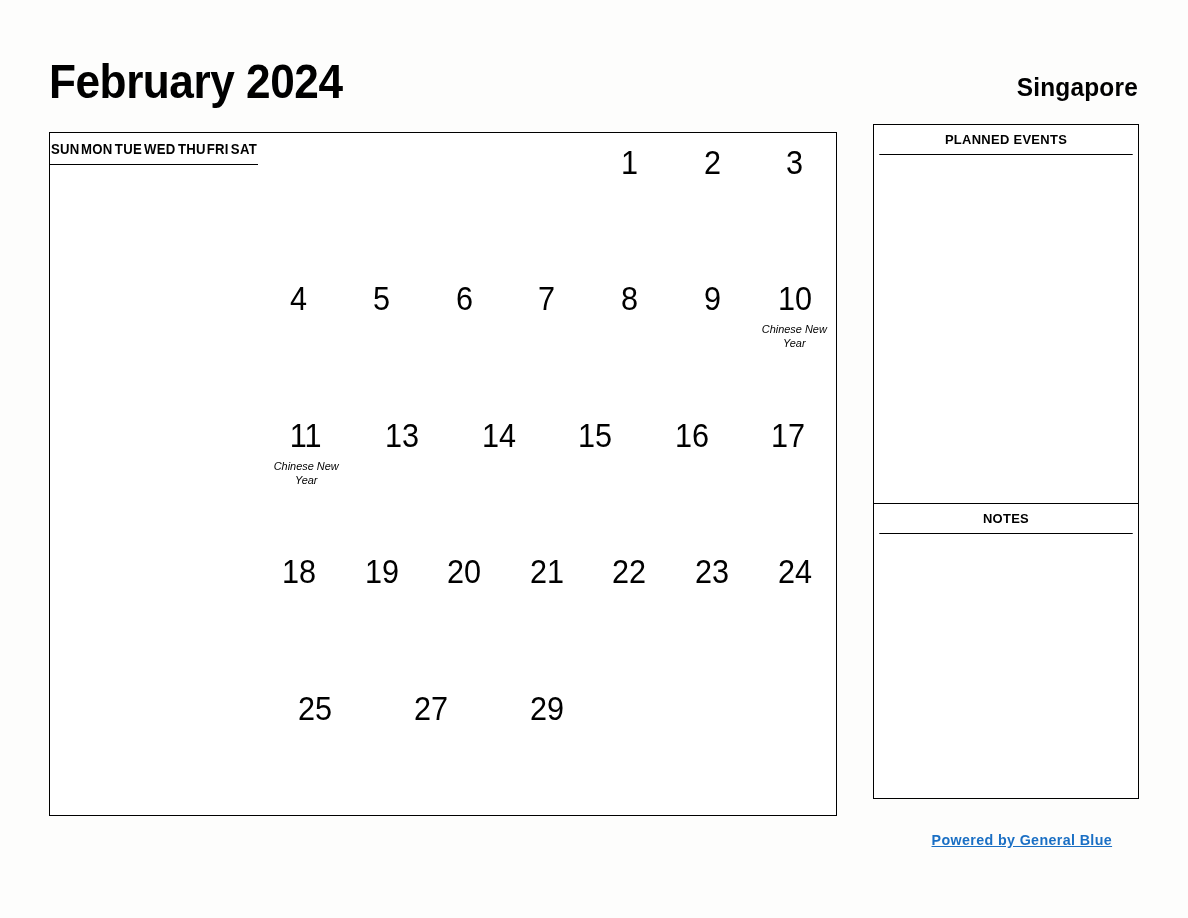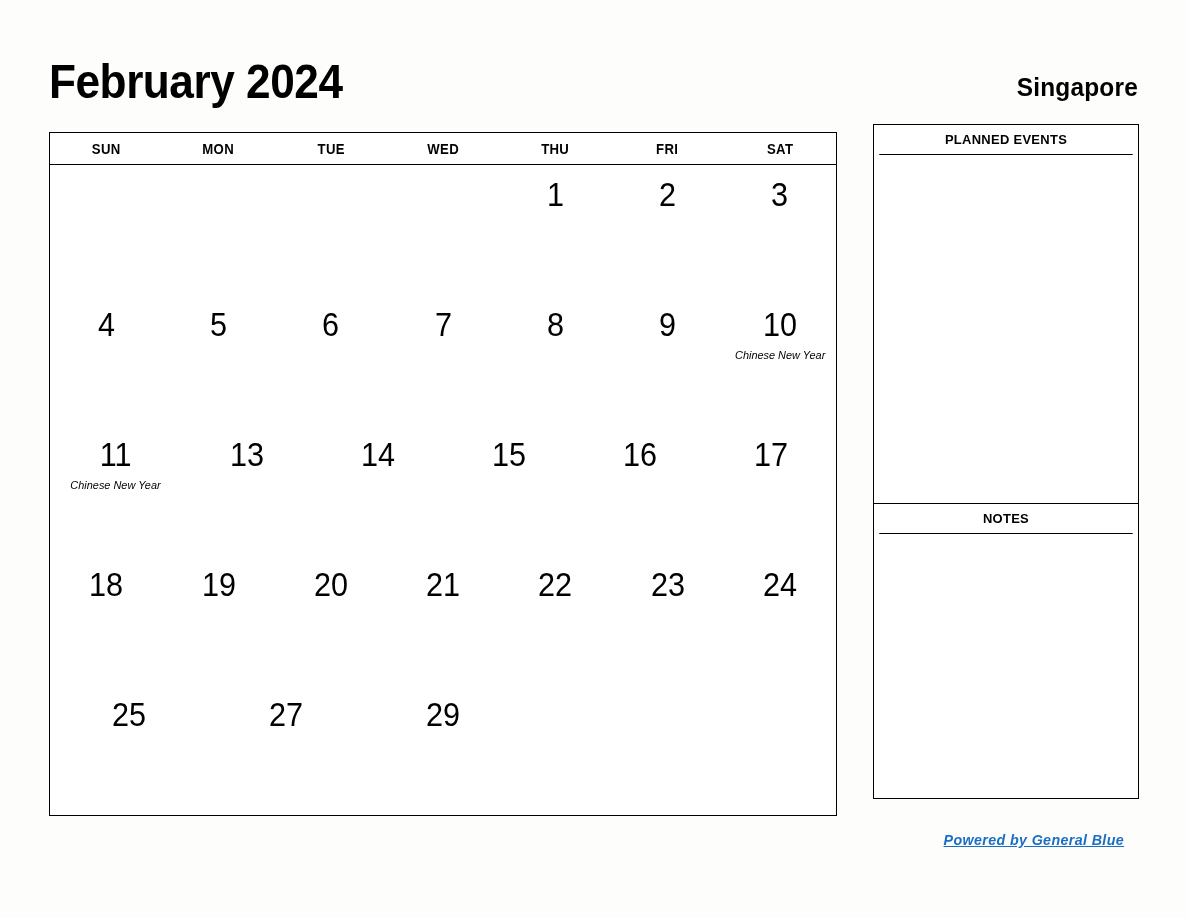--- a/index.html
+++ b/index.html
@@ -55,21 +55,21 @@
   
   .calendar {
     position: absolute;
     left: 49px;
     top: 132px;
     width: 788px;
     height: 684px;
     border: 1.3px solid #000;
     box-sizing: border-box;
     display: flex;
-    flex-direction: column;
+    flex-direction: row;
     background: #fff;
   }
   .dow-row {
     display: flex;
     height: 31px;
     border-bottom: 1.3px solid #000;
     flex: 0 0 auto;
   }
   .dow-cell {
     flex: 1 1 0;
@@ -148,27 +148,26 @@
     transform: scaleX(0.96);
   }
   .panel-body {
     flex: 1 1 auto;
     min-height: 0;
   }
 
   
   .footer {
     position: absolute;
-    left: 866px;
+    left: 888px;
     top: 831px;
     width: 266px;
-    text-align: right;
+    text-align: center;
     padding-right: 8px;
     box-sizing: border-box;
-    font-style: italic;
   }
   .footer-link {
     font-size: 15px;
     font-weight: bold;
     color: #1a6fc4;
     text-decoration: underline;
     letter-spacing: 0.4px;
     white-space: nowrap;
     transform: scaleX(0.95);
     display: inline-block;

